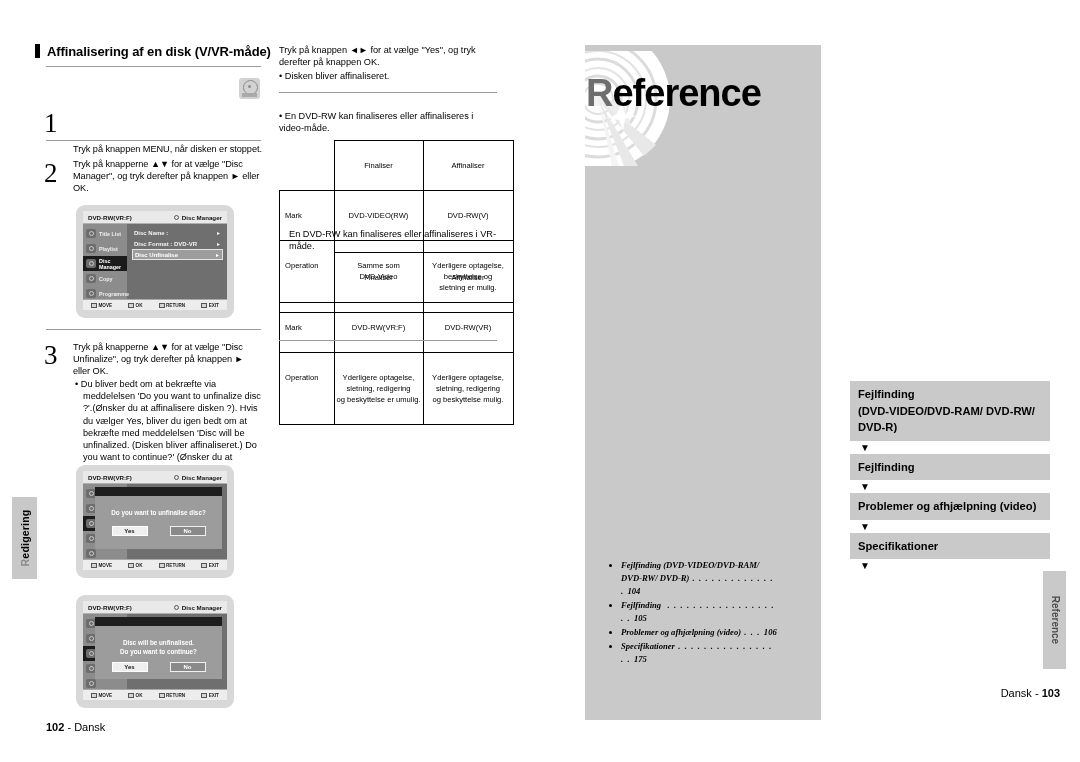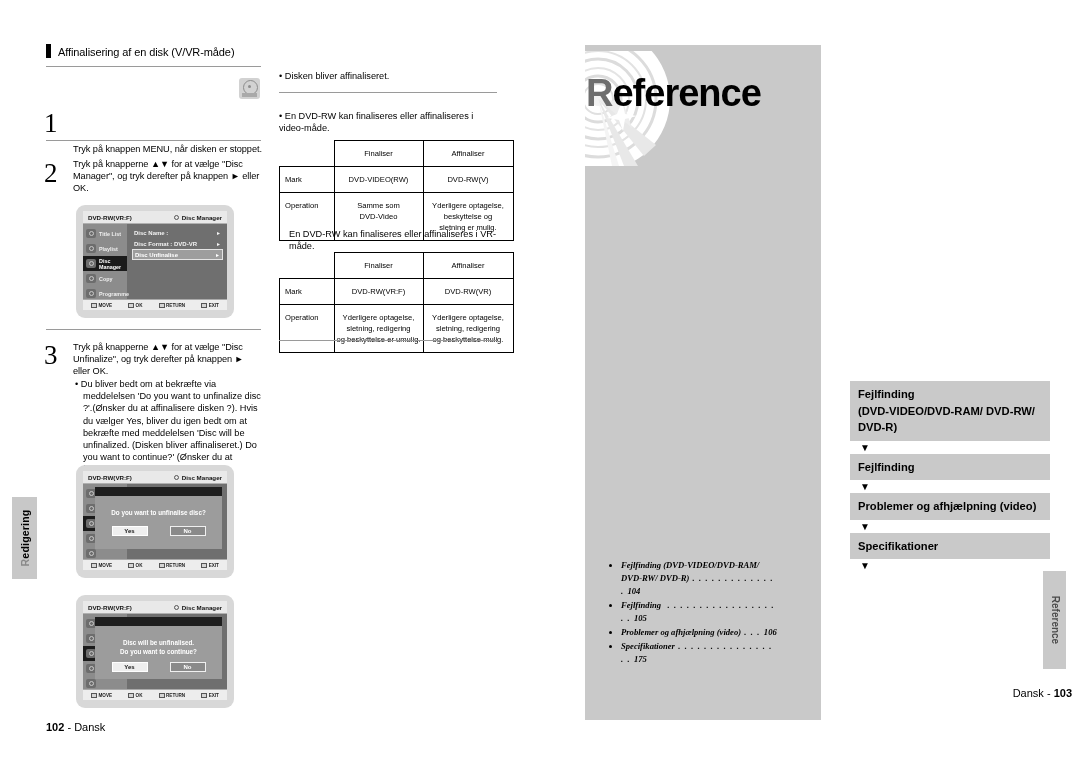--- a/index.html
+++ b/index.html
@@ -29,23 +29,23 @@
     transform: translate(-50%,-50%) rotate(-90deg);
     white-space: nowrap;
     font-size: 10.5px;
     font-weight: bold;
     letter-spacing: .2px;
   }
   .side-tab-left .vtext .cap { color: #8a8a8a; }
 
   .sec-heading {
     position: absolute;
-    left: 46px; top: 44px;
-    font-size: 11px;
-    font-weight: normal;
+    left: 35px; top: 44px;
+    font-size: 13px;
+    font-weight: bold;
     letter-spacing: -0.1px;
     white-space: nowrap;
   }
   .sec-heading .bar {
     display: inline-block;
     width: 5px; height: 14px;
     background: #000;
     vertical-align: -2px;
     margin-right: 7px;
   }
@@ -232,21 +232,21 @@
   table.mtbl {
     position: absolute;
     border-collapse: collapse;
     font-size: 7.6px;
     table-layout: fixed;
   }
   table.mtbl td, table.mtbl th {
     border: 1px solid #000;
     text-align: center;
     font-weight: normal;
-    padding: 7px 2px;
+    padding: 19px 2px;
     vertical-align: top;
     line-height: 11px;
   }
   table.mtbl td.lc { text-align: left; padding-left: 5px; }
   table.mtbl td.blank { border-left: none; border-top: none; }
 
   .footer {
     position: absolute;
     font-size: 11px;
     bottom: 29px;
@@ -562,20 +562,21 @@
             <span>RETURN</span>
           </span>
         <span class="k">
             <span class="kb"></span>
             <span>EXIT</span>
           </span>
       </div>
     </div>
   </div>
 
+  <div class="rtext" style="left:279px; top:44px; width:215px;">Tryk på knappen ◄► for at vælge "Yes", og tryk derefter på knappen OK.</div>
   <div class="rtext" style="left:279px; top:70px; width:215px;">• Disken bliver affinaliseret.</div>
   <div class="hline" style="left:279px; top:92px; width:218px;"></div>
 
   <div class="rtext" style="left:279px; top:110px; width:215px;">• En DVD-RW kan finaliseres eller affinaliseres i video-måde.</div>
 
   <table class="mtbl" style="left:279px; top:140px; width:219px;">
     <tbody>
         <tr>
       <td class="blank" style="width:50px;"></td>
       <td style="width:84px;">Finaliser</td>
@@ -682,16 +683,16 @@
     <div class="flow-box">Problemer og afhjælpning (video)</div>
     <div class="flow-arrow">▼</div>
     <div class="flow-box">Specifikationer</div>
     <div class="flow-arrow">▼</div>
   </div>
 
   <div class="side-tab-right">
     <span class="vtext">Reference</span>
   </div>
 
-  <div class="footer" style="right:8px;margin-top:24px;">
+  <div class="footer" style="right:20px;margin-top:24px;">
     <span>Dansk</span><span> - </span><b>103</b>
   </div>
 </div>
 
 </body></html>

